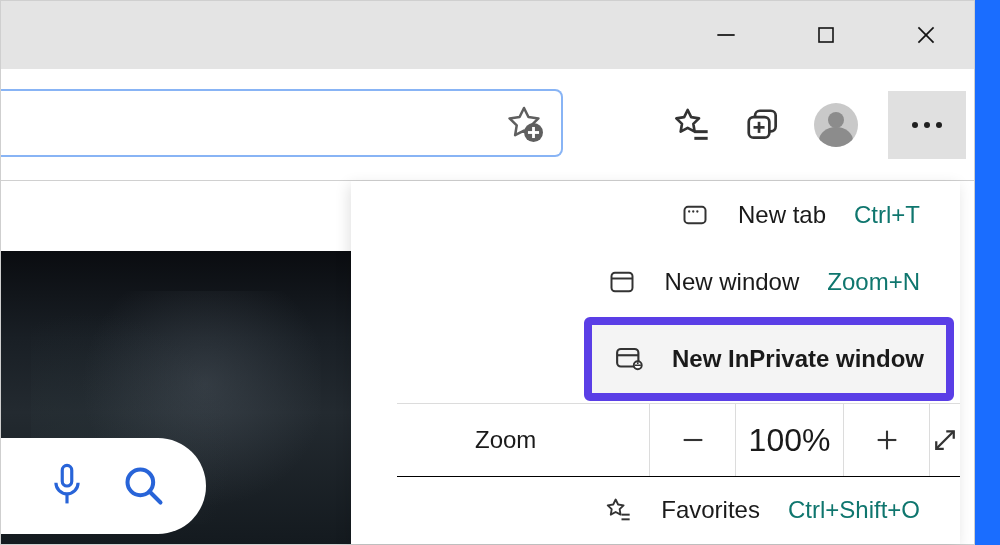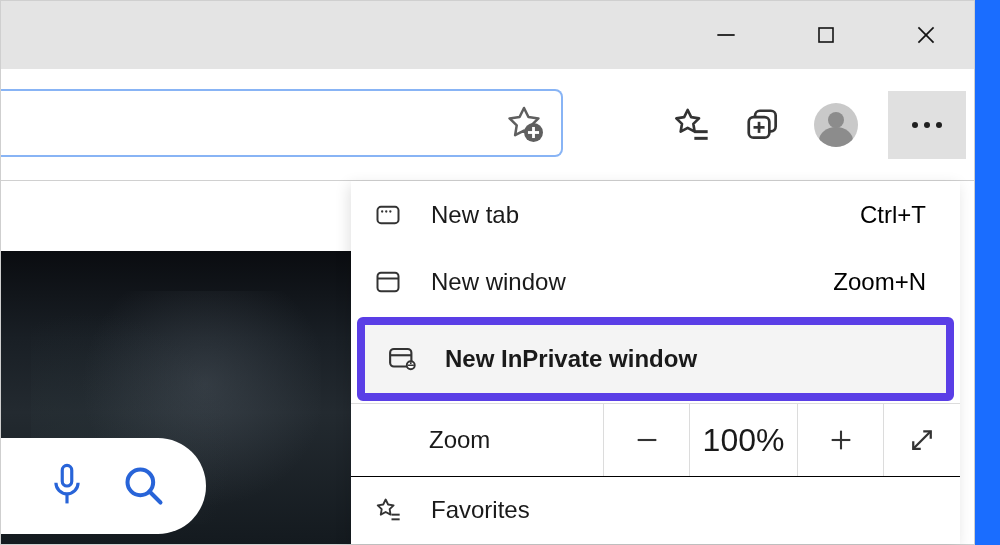--- a/index.html
+++ b/index.html
@@ -159,38 +159,39 @@
       left: 350px;
       right: 14px;
       top: 0;
       bottom: 0;
       background: #fff;
       box-shadow: -2px 4px 14px rgba(0,0,0,.12);
       display: flex;
       flex-direction: column;
       font-size: 24px;
       color: #1a1a1a;
+      align-items: flex-end;
     }
     .menu-item {
       height: 75px;
       display: flex;
       align-items: center;
       padding: 0 22px 0 22px;
       gap: 28px;
     }
     .menu-icon {
       width: 30px; height: 30px;
       flex-shrink: 0;
       display:flex;align-items:center;justify-content:center;
       color:#333;
     }
     .menu-label { flex: 1; }
     .menu-shortcut {
-      color: #000000;
-      margin-right: 12px;
+      color: #0f766e;
+      margin-right: 18px;
     }
     .highlighted-wrap {
       border: 8px solid #5a3ee6;
       border-radius: 6px;
       margin: 2px 6px;
     }
     .highlighted-wrap .menu-item {
       height: 68px;
       background: #f4f4f4;
       font-weight: bold;
@@ -371,17 +372,18 @@
 
       <div class="menu-item">
         <div class="menu-icon">
           <svg width="28" height="28" viewBox="0 0 24 24">
             <path d="M10 3l2.1 4.3 4.7.7-3.4 3.3.8 4.7L10 13.7 5.8 16l.8-4.7L3.2 8l4.7-.7L10 3z" fill="none" stroke="#333" stroke-width="1.6" stroke-linejoin="round"></path>
             <line x1="15" y1="16" x2="22" y2="16" stroke="#333" stroke-width="1.7"></line>
             <line x1="15" y1="20" x2="22" y2="20" stroke="#333" stroke-width="1.7"></line>
           </svg>
         </div>
         <div class="menu-label">Favorites</div>
+        <div class="menu-shortcut">Ctrl+Shift+O</div>
       </div>
 
     </div>
   </div>
 </div>
 
 </body></html>

